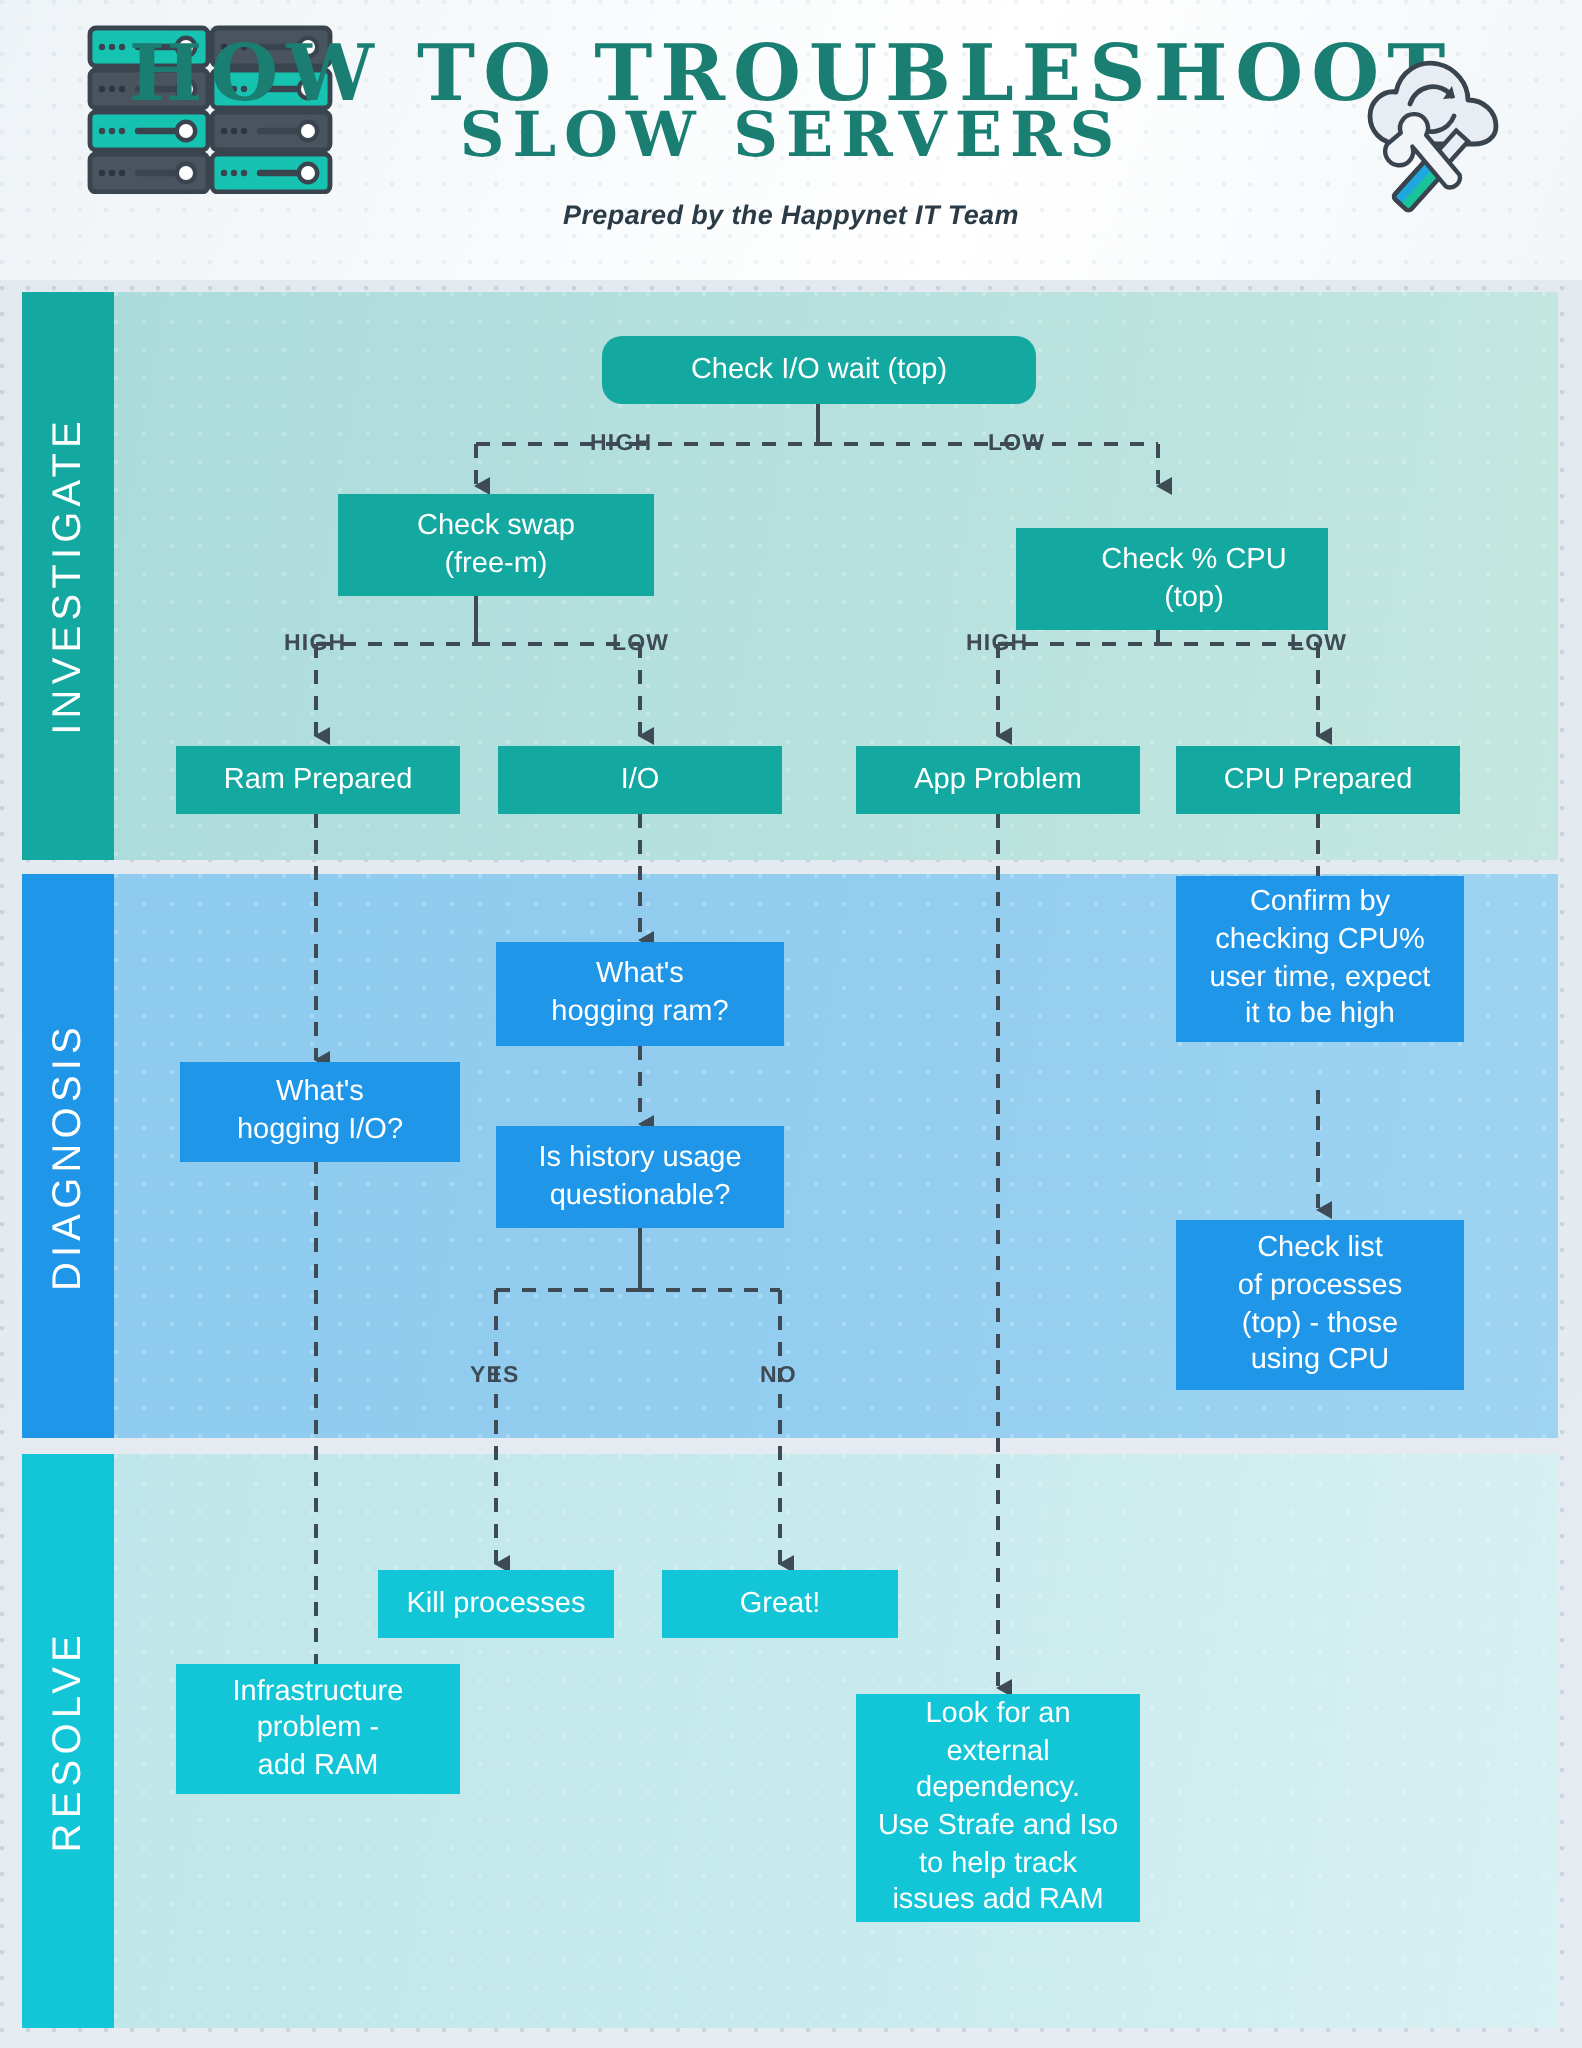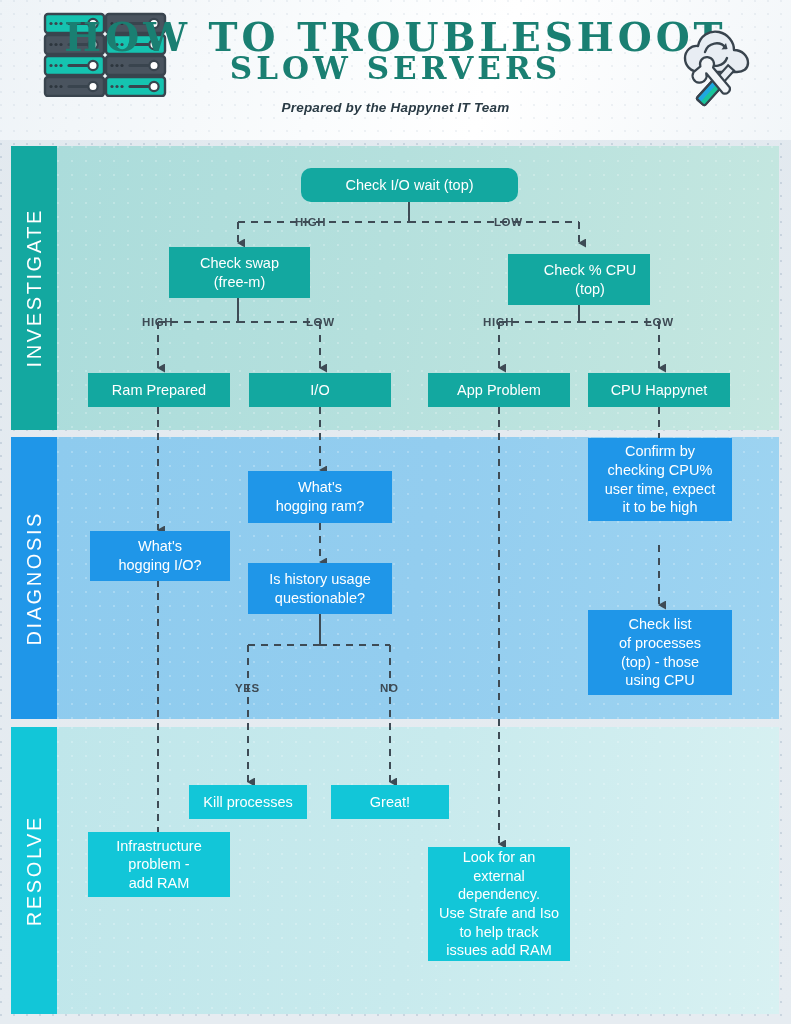--- a/index.html
+++ b/index.html
@@ -253,31 +253,31 @@
       <path d="M158,580 L158,844" marker-end="url(#ah)"></path>
 
       <path d="M659,545 L659,605" marker-end="url(#ah)"></path>
     </g>
   </svg>
 
   <div id="nodes">
 
     <div class="node n-inv" style="left:301px;top:168px;width:217px;height:34px;border-radius:10px;">Check I/O wait (top)</div>
 
-    <div class="node n-inv" style="left:169px;top:247px;width:141px;height:51px;">Check swap<br>(free-m)</div>
-
-    <div class="node n-inv" style="left:508px;top:254px;width:142px;height:51px;padding-left:28px;">Check % CPU<br>(top)</div>
+    <div class="node n-inv" style="left:169px;top:247px;width:158px;height:51px;">Check swap<br>(free-m)</div>
+
+    <div class="node n-inv" style="left:508px;top:264px;width:156px;height:51px;padding-left:28px;">Check % CPU<br>(top)</div>
 
     <div class="node n-inv" style="left:88px;top:373px;width:142px;height:34px;">Ram Prepared</div>
 
     <div class="node n-inv" style="left:249px;top:373px;width:142px;height:34px;">I/O</div>
 
     <div class="node n-inv" style="left:428px;top:373px;width:142px;height:34px;">App Problem</div>
 
-    <div class="node n-inv" style="left:588px;top:373px;width:142px;height:34px;">CPU Happynet</div>
+    <div class="node n-inv" style="left:588px;top:373px;width:142px;height:34px;">CPU Prepared</div>
 
     <div class="node n-dia" style="left:248px;top:471px;width:144px;height:52px;">What's<br>hogging ram?</div>
 
     <div class="node n-dia" style="left:90px;top:531px;width:140px;height:50px;">What's<br>hogging I/O?</div>
 
     <div class="node n-dia" style="left:248px;top:563px;width:144px;height:51px;">Is history usage<br>questionable?</div>
 
     <div class="node n-dia" style="left:588px;top:438px;width:144px;height:83px;">Confirm by<br>checking CPU%<br>user time, expect<br>it to be high</div>
 
     <div class="node n-dia" style="left:588px;top:610px;width:144px;height:85px;">Check list<br>of processes<br>(top) - those<br>using CPU</div>

